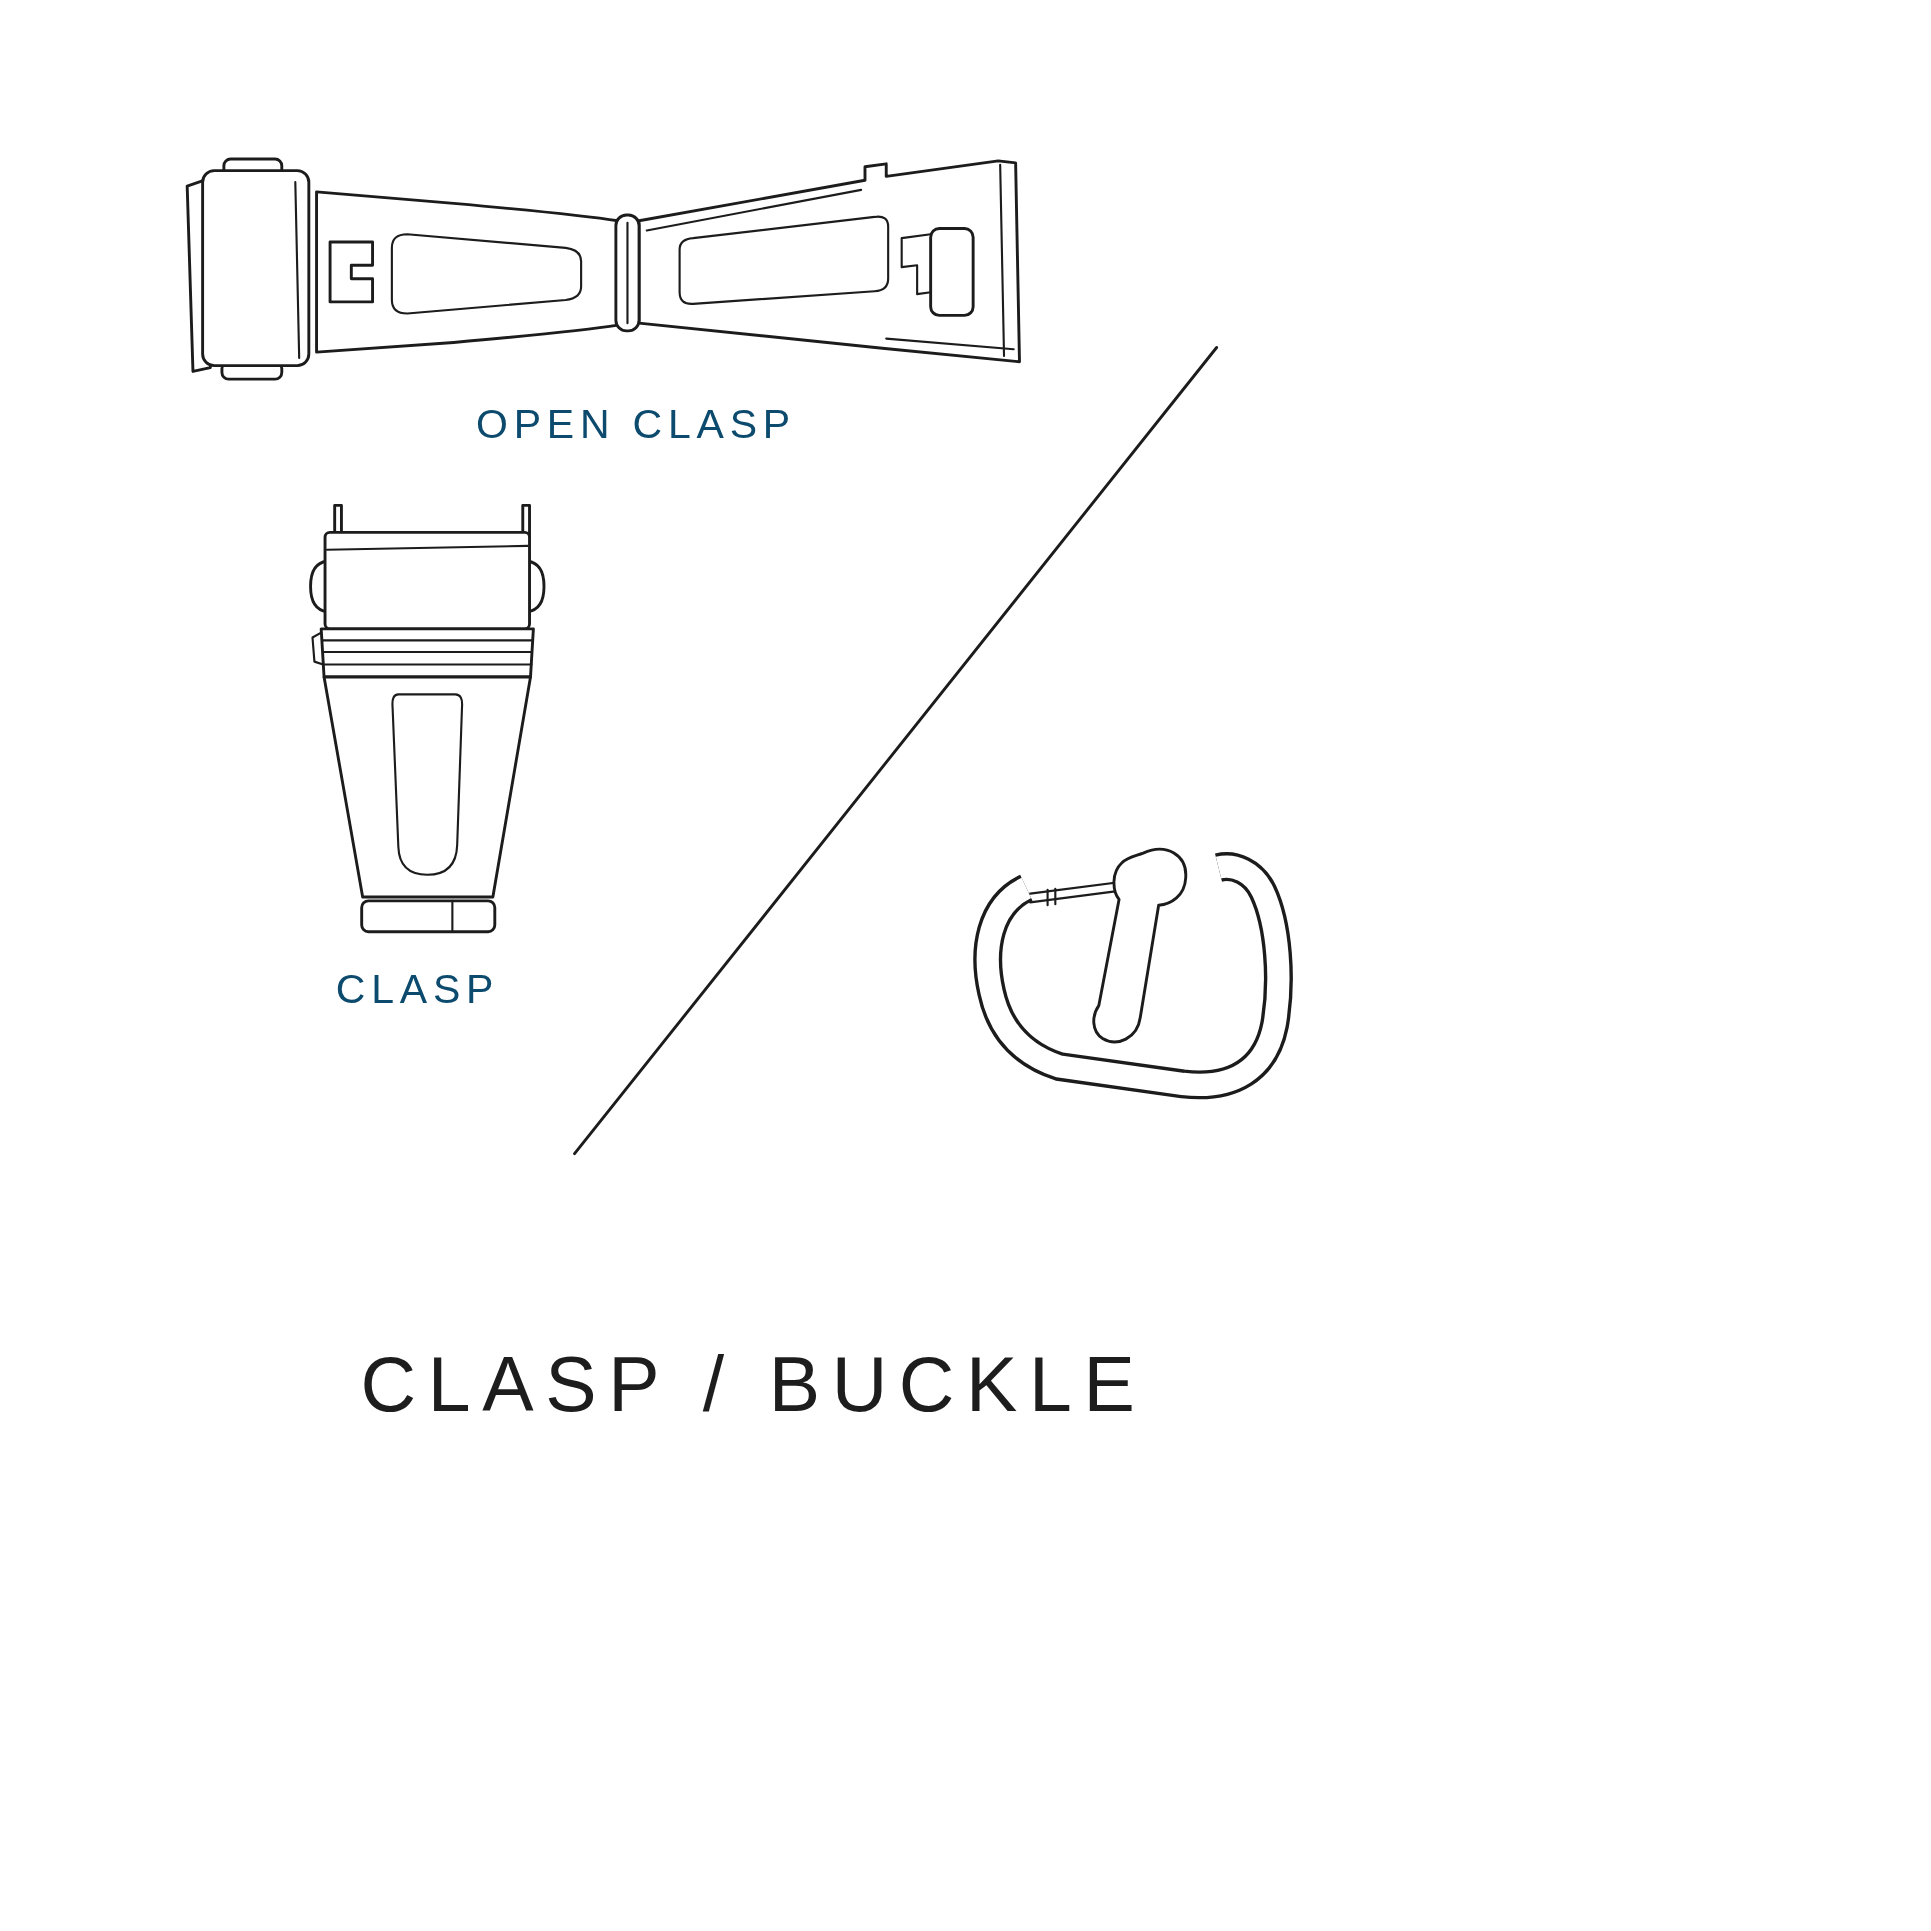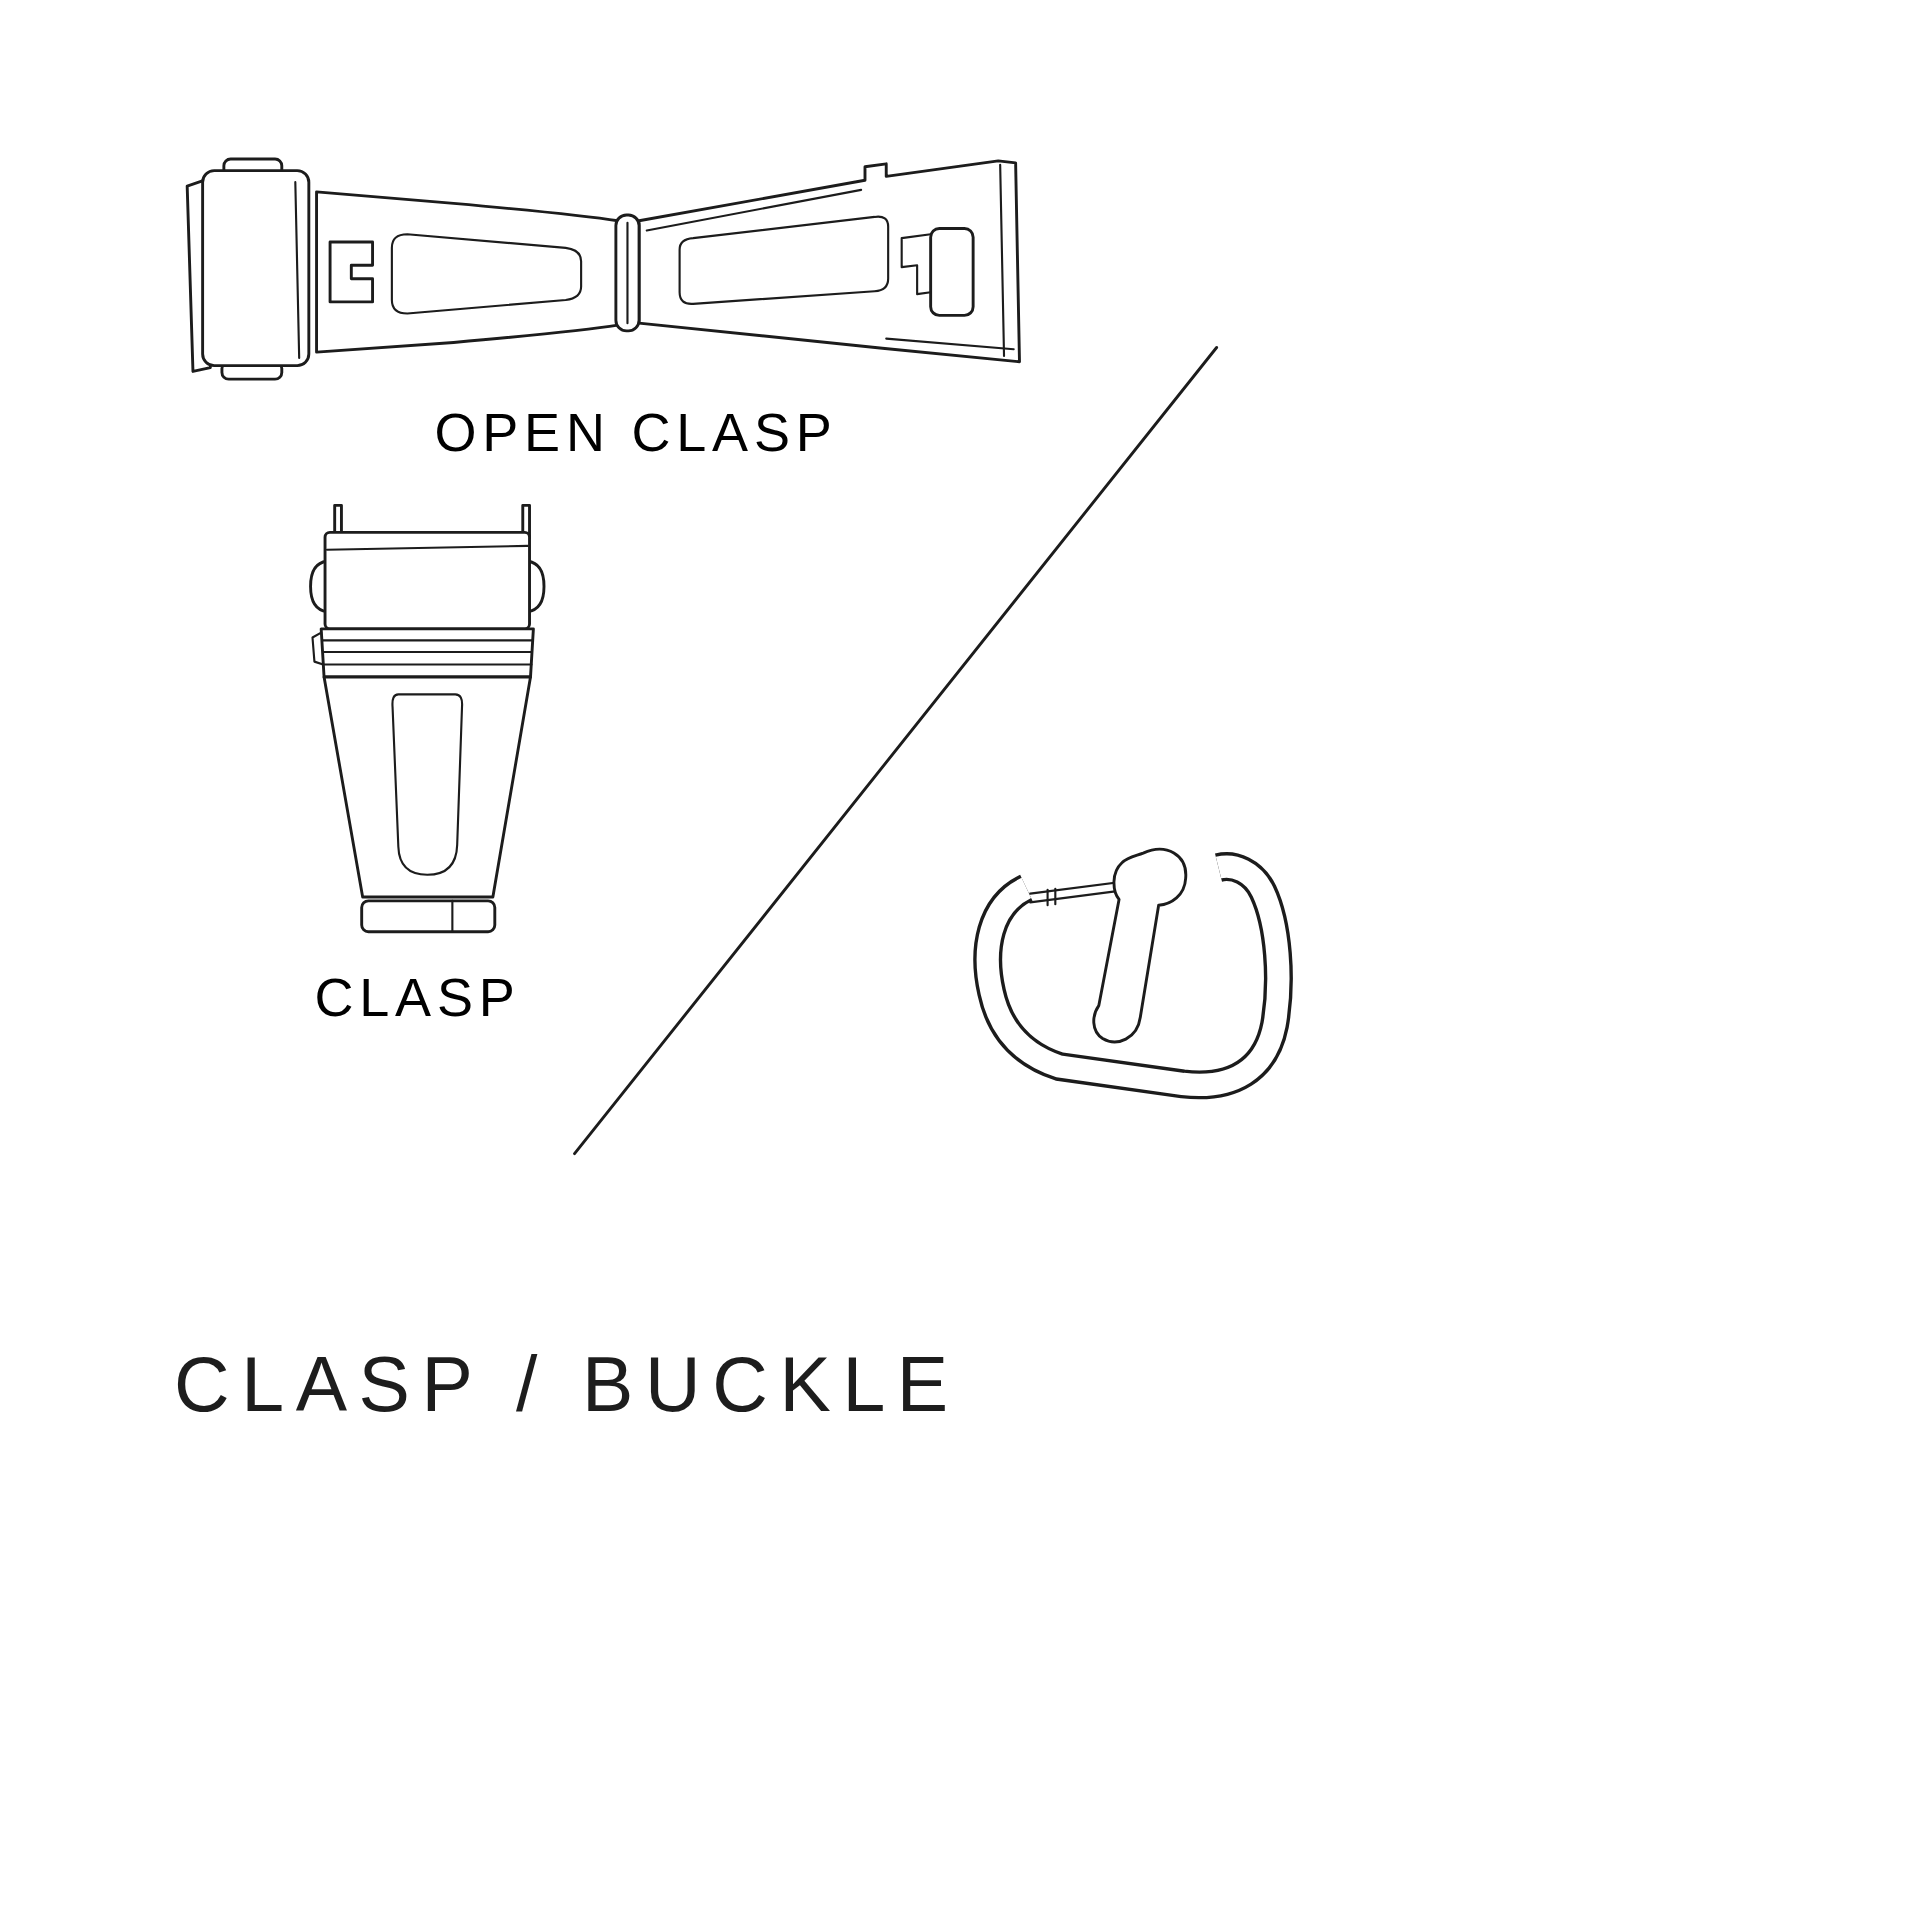--- a/index.html
+++ b/index.html
@@ -17,28 +17,29 @@
     stroke:#1c1c1c;
     stroke-width:3;
     stroke-linejoin:round;
     stroke-linecap:round;
   }
   svg .fw { fill:#ffffff; }
   svg .thin { stroke-width:2.2; }
   .caption {
     position:absolute;
     text-align:center;
-    font-size:54px;
+    font-size:41px;
     letter-spacing:5.8px;
     font-weight:400;
-    color:#000000;
+    color:#0c4a6e;
     white-space:nowrap;
   }
   .title {
     position:absolute;
+    text-align:center;
     font-size:77px;
     letter-spacing:11.6px;
     font-weight:400;
     color:#1d1d1d;
     white-space:nowrap;
   }
 </style>
 </head>
 <body>
 

